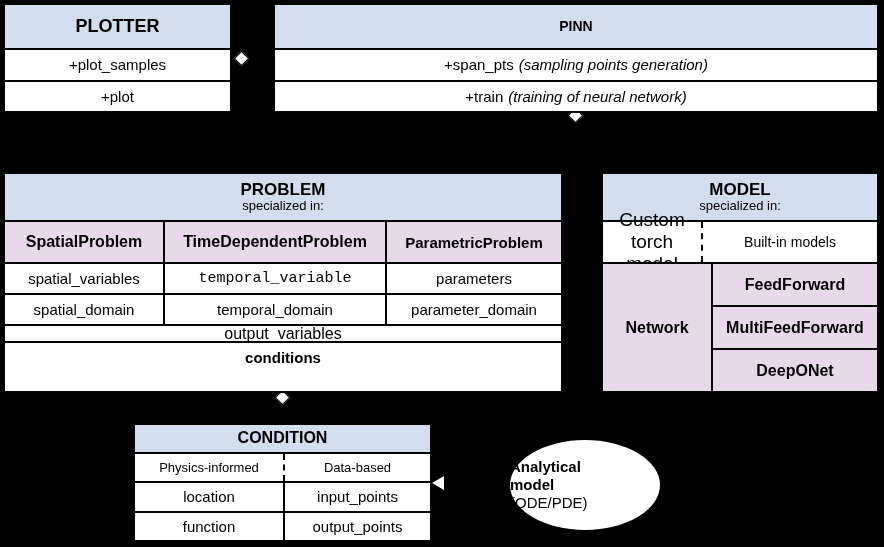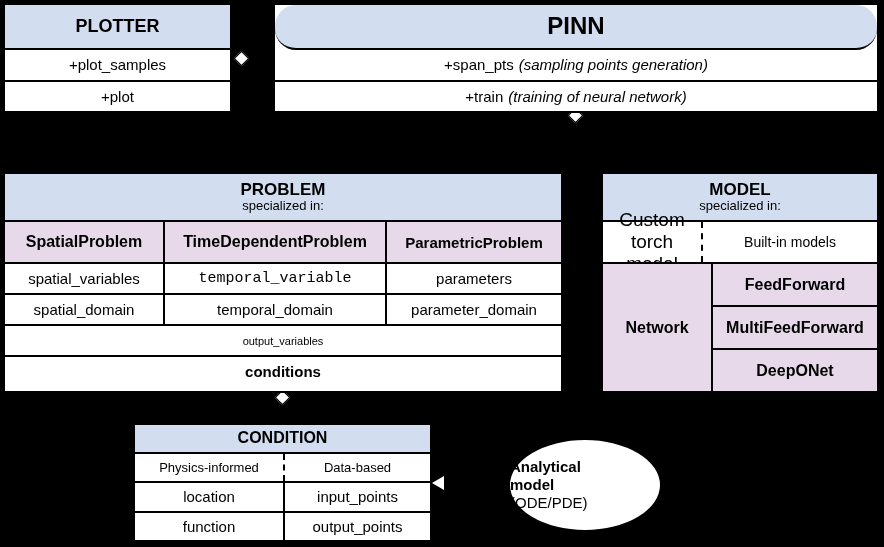--- a/index.html
+++ b/index.html
@@ -149,21 +149,21 @@
     </div>
     <div class="row first" style="height:31px; font-size:15px; border-top:none;">
       <span>+plot_samples</span>
     </div>
     <div class="row" style="height:31px; font-size:15px;">
       <span>+plot</span>
     </div>
   </div>
 
   <div class="uml-box" style="left:273px; top:3px; width:606px; height:110px;">
-    <div class="hdr" style="height:43px; font-size:24px;border-radius:21px;">
+    <div class="hdr" style="height:43px; font-size:14px;">
       <span>PINN</span>
     </div>
     <div class="row first" style="height:31px; font-size:15px; border-top:none;">
       <span>+span_pts</span>
       <span class="ital" style="margin-left:5px;">(sampling points generation)</span>
     </div>
     <div class="row" style="height:31px; font-size:15px;">
       <span>+train</span>
       <span class="ital" style="margin-left:5px;">(training of neural network)</span>
     </div>
@@ -204,21 +204,21 @@
         <span>spatial_domain</span>
       </div>
       <div class="cell" style="width:222px; font-size:15px;">
         <span>temporal_domain</span>
       </div>
       <div class="cell" style="flex:1; font-size:15px;">
         <span>parameter_domain</span>
       </div>
     </div>
 
-    <div class="row" style="height:31px; font-size:11px;">
+    <div class="row" style="height:17px; font-size:16px;">
       <span>output_variables</span>
     </div>
     <div class="row" style="height:31px; font-size:15px;font-weight:bold;">
       <span>conditions</span>
     </div>
   </div>
 
   <div class="uml-box" style="left:601px; top:172px; width:278px; height:221px;">
     <div class="hdr" style="height:46px; font-size:17px;">
       <span>MODEL</span>

